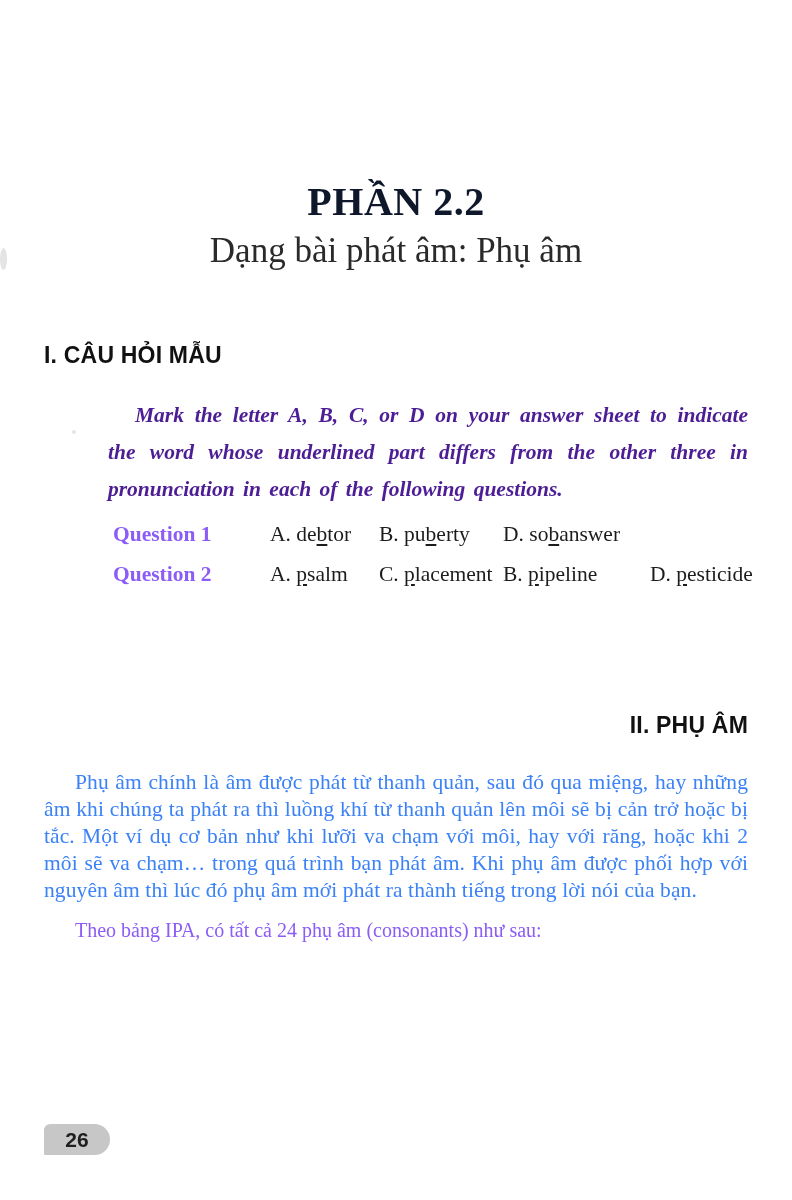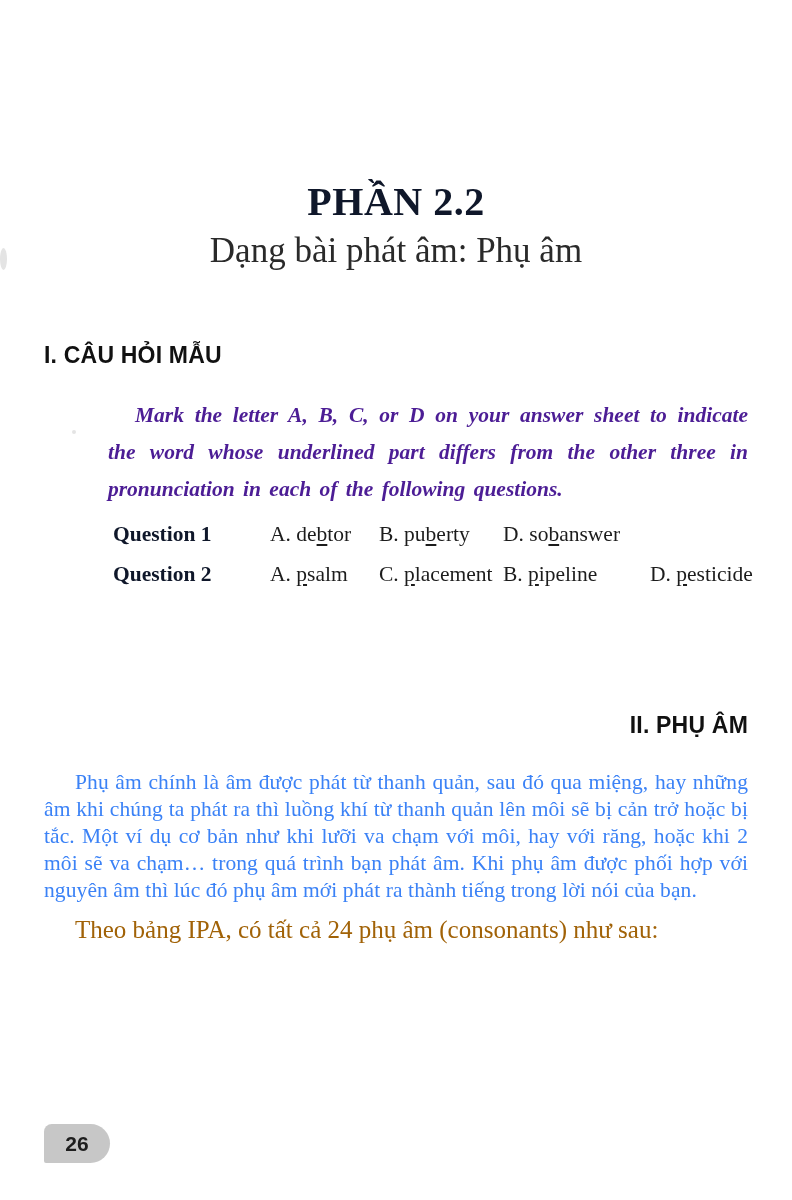--- a/index.html
+++ b/index.html
@@ -52,45 +52,45 @@
     word-spacing: 3px;
     color: #4c1d95;
   }
   .questions { margin-top: 6px; margin-left: 69px; }
   .q-row {
     display: grid;
     grid-template-columns: 157px 109px 124px 147px 1fr;
     line-height: 40px;
     font-size: 21.5px;
   }
-  .q-label { font-weight: bold; color: #0f172a; }
+  .q-label { font-weight: bold; color: #8b5cf6; }
   .opt { white-space: nowrap; }
   .u { text-decoration: underline; text-underline-offset: 3px; text-decoration-thickness: 1.5px; }
   .body-par {
     margin-top: 30px;
     font-size: 21.5px;
     line-height: 27px;
     text-align: justify;
     text-indent: 31px;
     letter-spacing: 0.1px;
     color: #3b82f6;
   }
   .body-par-2 {
     margin-top: 9px;
-    font-size: 25px;
+    font-size: 20px;
     line-height: 34.5px;
     text-indent: 31px;
-    color: #a16207;
+    color: #8b5cf6;
   }
   .page-badge {
     position: absolute;
     left: 44px;
     top: 1124px;
     width: 66px;
-    height: 39px;
+    height: 31px;
     background: #c7c7c7;
     border-radius: 8px 20px 20px 2px;
     display: flex;
     align-items: center;
     justify-content: center;
     font-family: "Liberation Sans", "DejaVu Sans", sans-serif;
     font-size: 21px;
     font-weight: bold;
     color: #1e1e1e;
   }

